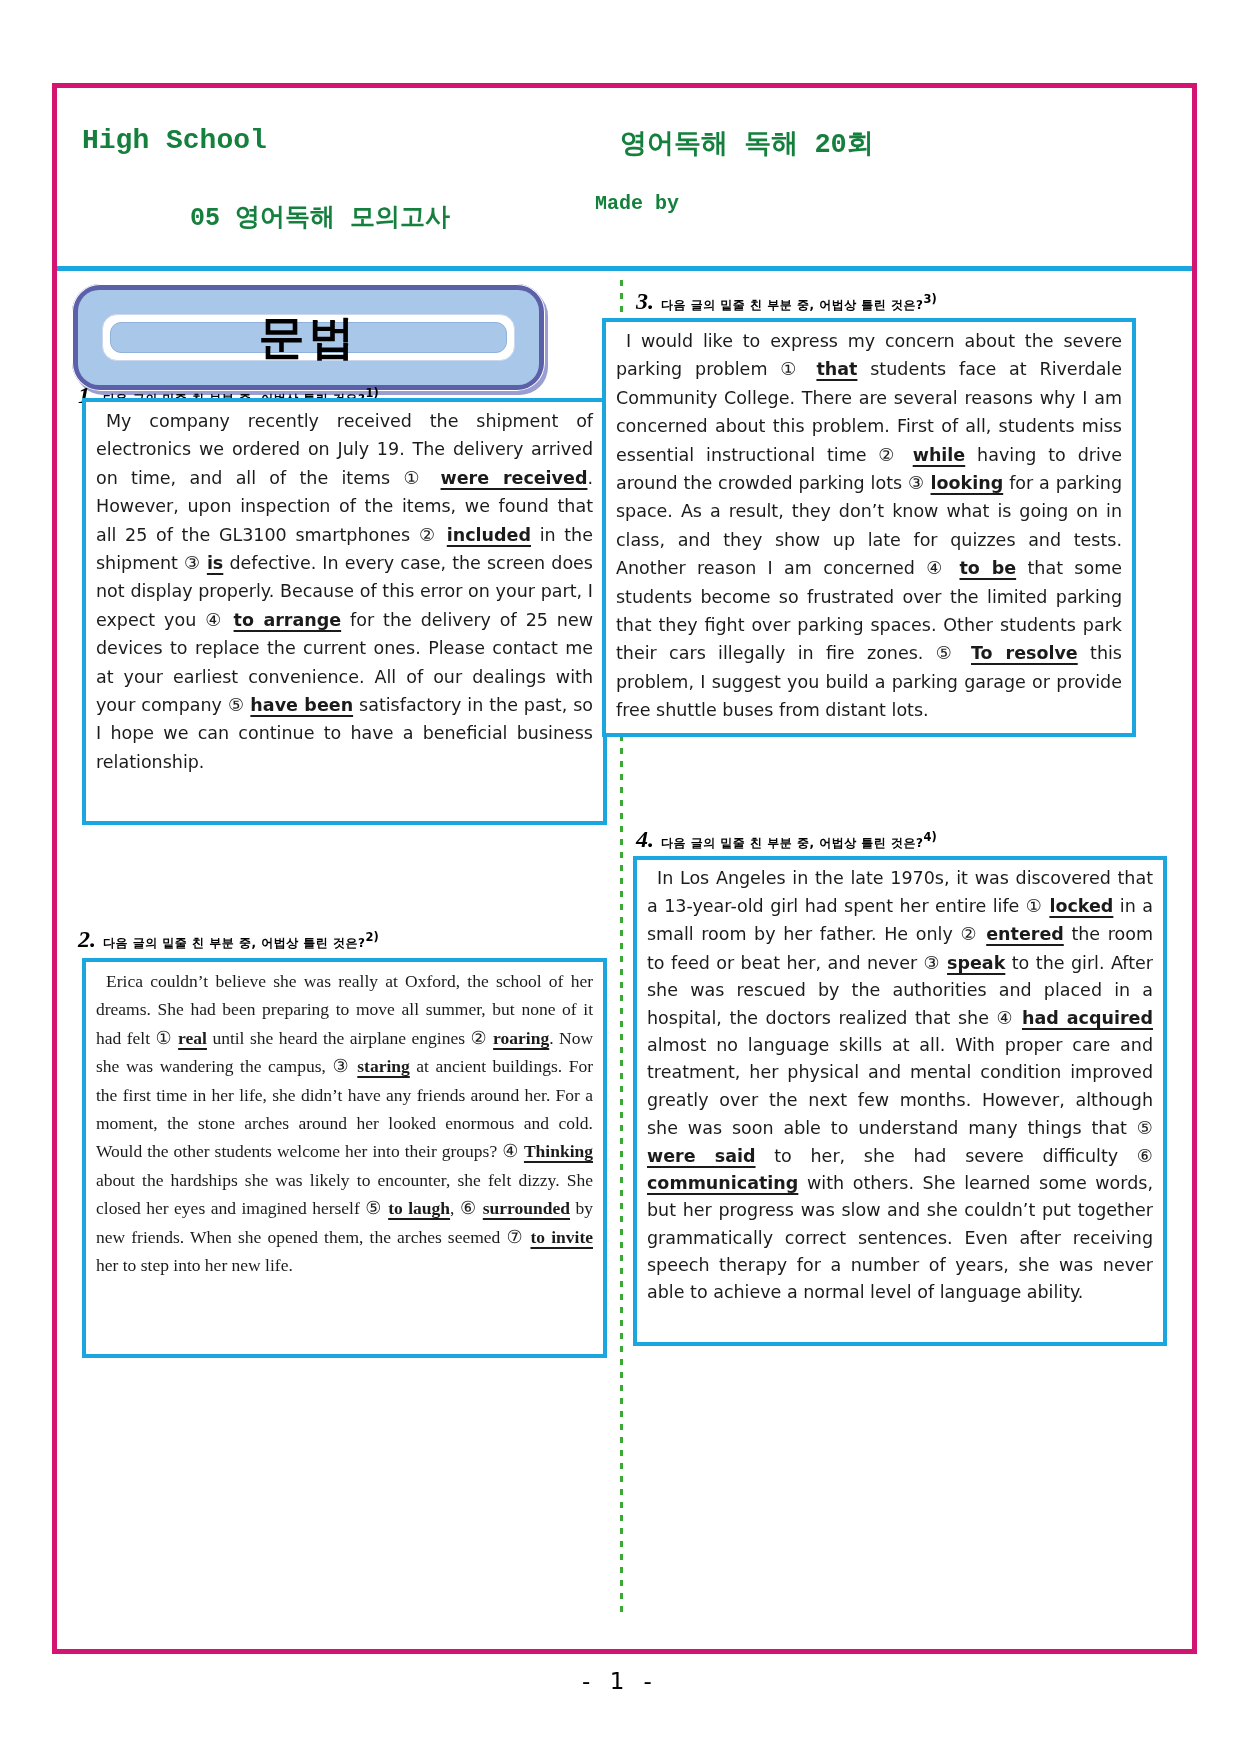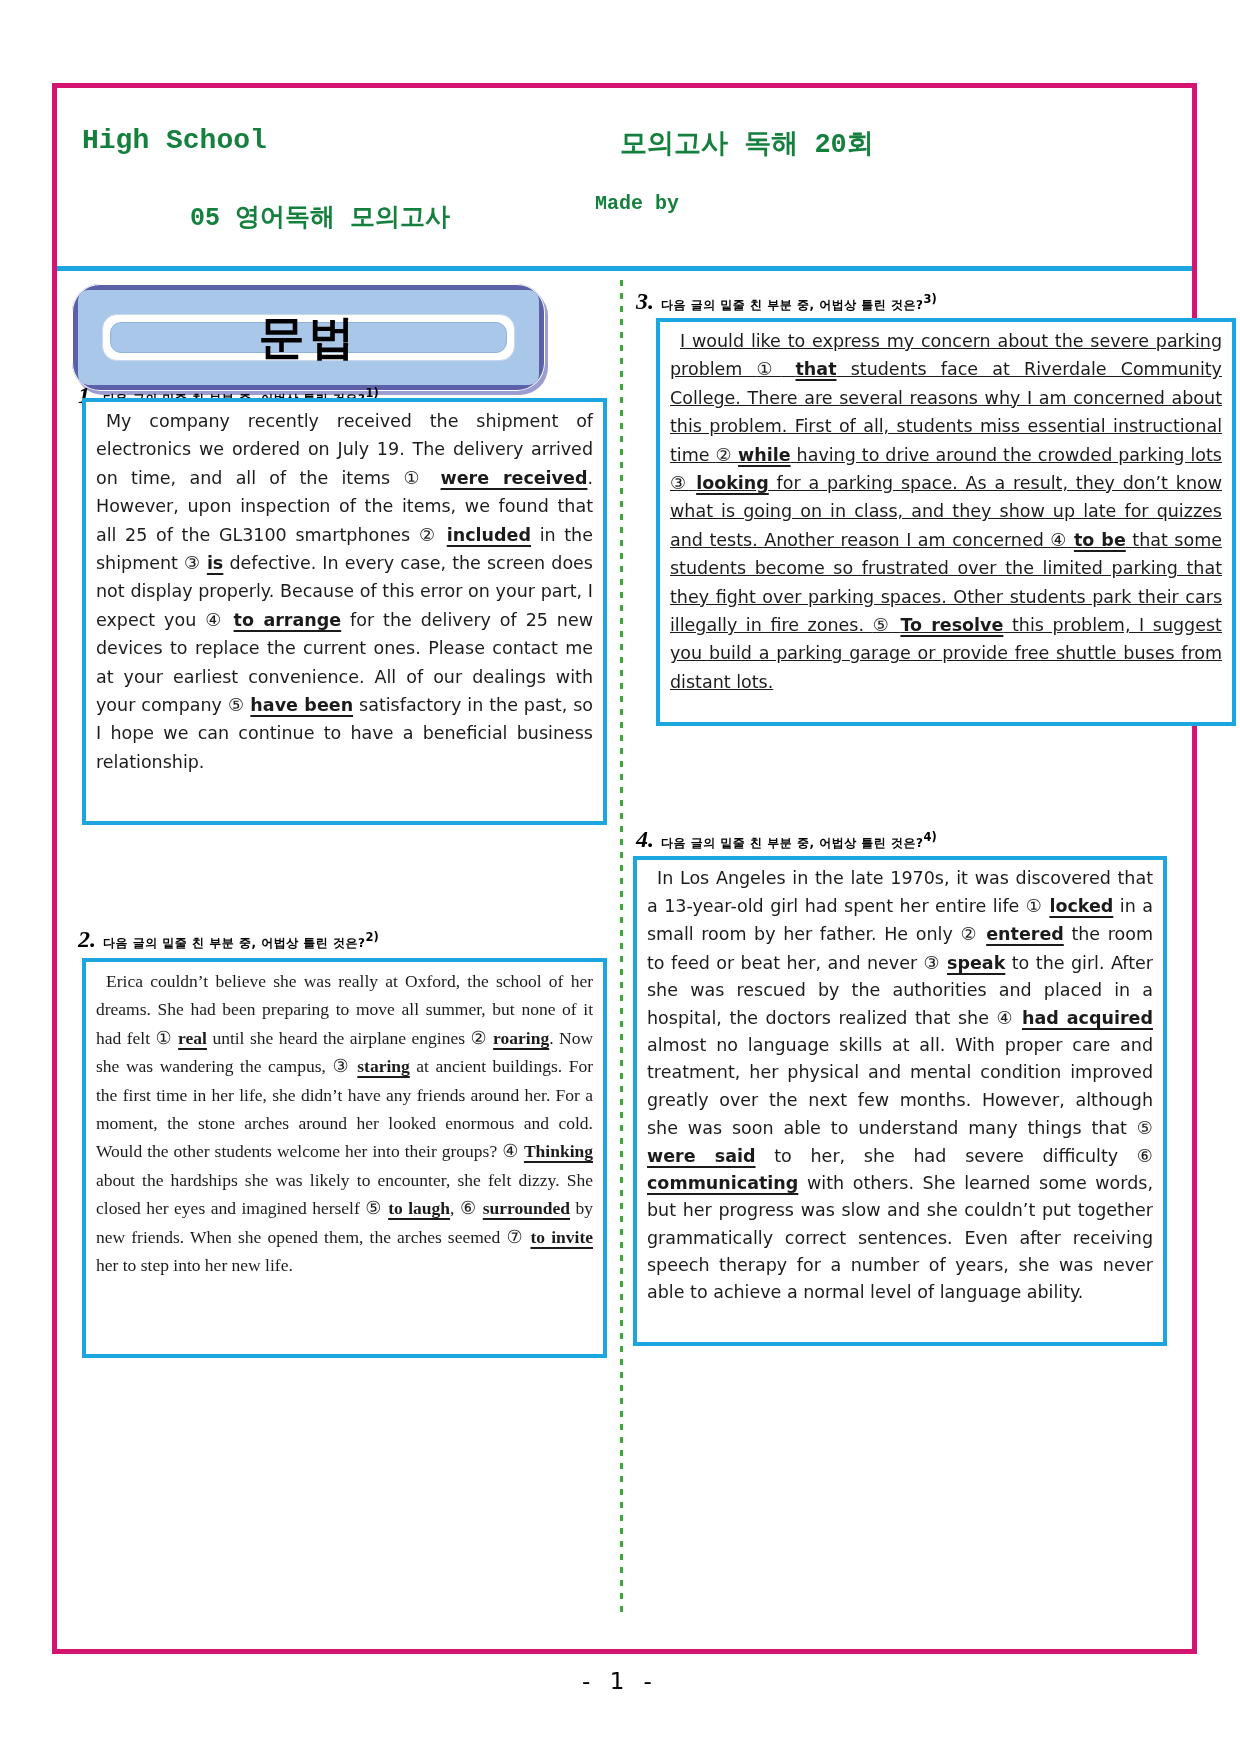--- a/index.html
+++ b/index.html
@@ -32,21 +32,21 @@
     position:absolute; left:620px; top:280px;
     width:3px; height:1338px;
     background:repeating-linear-gradient(to bottom, var(--green,#3aaa35) 0 6px, transparent 6px 13px);
   }
   
   .badge-outer {
     position:absolute; left:72px; top:284px; width:473px; height:107px;
     background:#5b60a9; border-radius:28px; padding:6px;
     box-shadow:3px 4px 0 #9a9ed1, 0 0 0 1px #fff inset;
   }
-  .badge-l1 { width:100%; height:100%; background:#a9c7e9; border-radius:10px; padding:24px; }
+  .badge-l1 { width:100%; height:100%; background:#a9c7e9; border-radius:21px; padding:24px; }
   .badge-l2 { width:100%; height:100%; background:#ffffff; border-radius:15px; padding:7px;
               border:1px solid #c9d8ee; }
   .badge-l3 { width:100%; height:100%; background:#a9c7e9; border-radius:11px;
               border:1px solid #8fb2dd;
               display:flex; align-items:center; justify-content:center; }
   .badge-l3 .t { font-size:46px; font-weight:800; color:#000; letter-spacing:4px;
                  font-family:"Liberation Sans", sans-serif; }
   
   .qh { position:absolute; white-space:nowrap; color:#000; }
   .qh .qnum { font-family:"Liberation Serif", serif; font-style:italic; font-weight:700;
@@ -62,38 +62,38 @@
     border:4px solid var(--blue, #1ca6e0);
     background:#fff;
     padding:5px 10px 8px 10px;
     font-size:17.5px; line-height:28.4px;
     text-align:justify; text-justify:inter-word;
     color:#1b1b1b;
     text-indent:10px;
   }
   #q1box { left:82px;  top:398px; width:525px; min-height:427px; }
   #q2box { left:82px;  top:958px; width:525px; min-height:400px;font-family:Liberation Serif, serif; }
-  #q3box { left:656px; top:318px; width:580px; min-height:408px;text-decoration:underline; }
+  #q3box { left:602px; top:318px; width:534px; min-height:408px; }
   #q4box { left:633px; top:856px; width:534px; min-height:490px; line-height:27.2px; }
   .pbox .circ { font-size:18px; font-weight:400; }
   .pbox .ul { font-weight:700; text-decoration:underline; text-decoration-thickness:2px;
               text-underline-offset:4px; }
   .footer {
     position:absolute; left:0; top:1668px; width:100%;
     text-align:center; font-size:23px; color:#000; letter-spacing:6px;
   }
 </style>
 </head>
 <body>
 
 <div class="page">
   <div class="frame"></div>
 
   <div class="hdr" id="hdr-school">High School</div>
-  <div class="hdr" id="hdr-series">모의고사 독해 20회</div>
+  <div class="hdr" id="hdr-series">영어독해 독해 20회</div>
   <div class="hdr" id="hdr-exam">05 영어독해 모의고사</div>
   <div class="hdr" id="hdr-madeby">Made by</div>
 
   <div class="blue-rule"></div>
   <div class="col-divider"></div>
 
   <div class="badge-outer">
     <div class="badge-l1">
       <div class="badge-l2">
         <div class="badge-l3">

